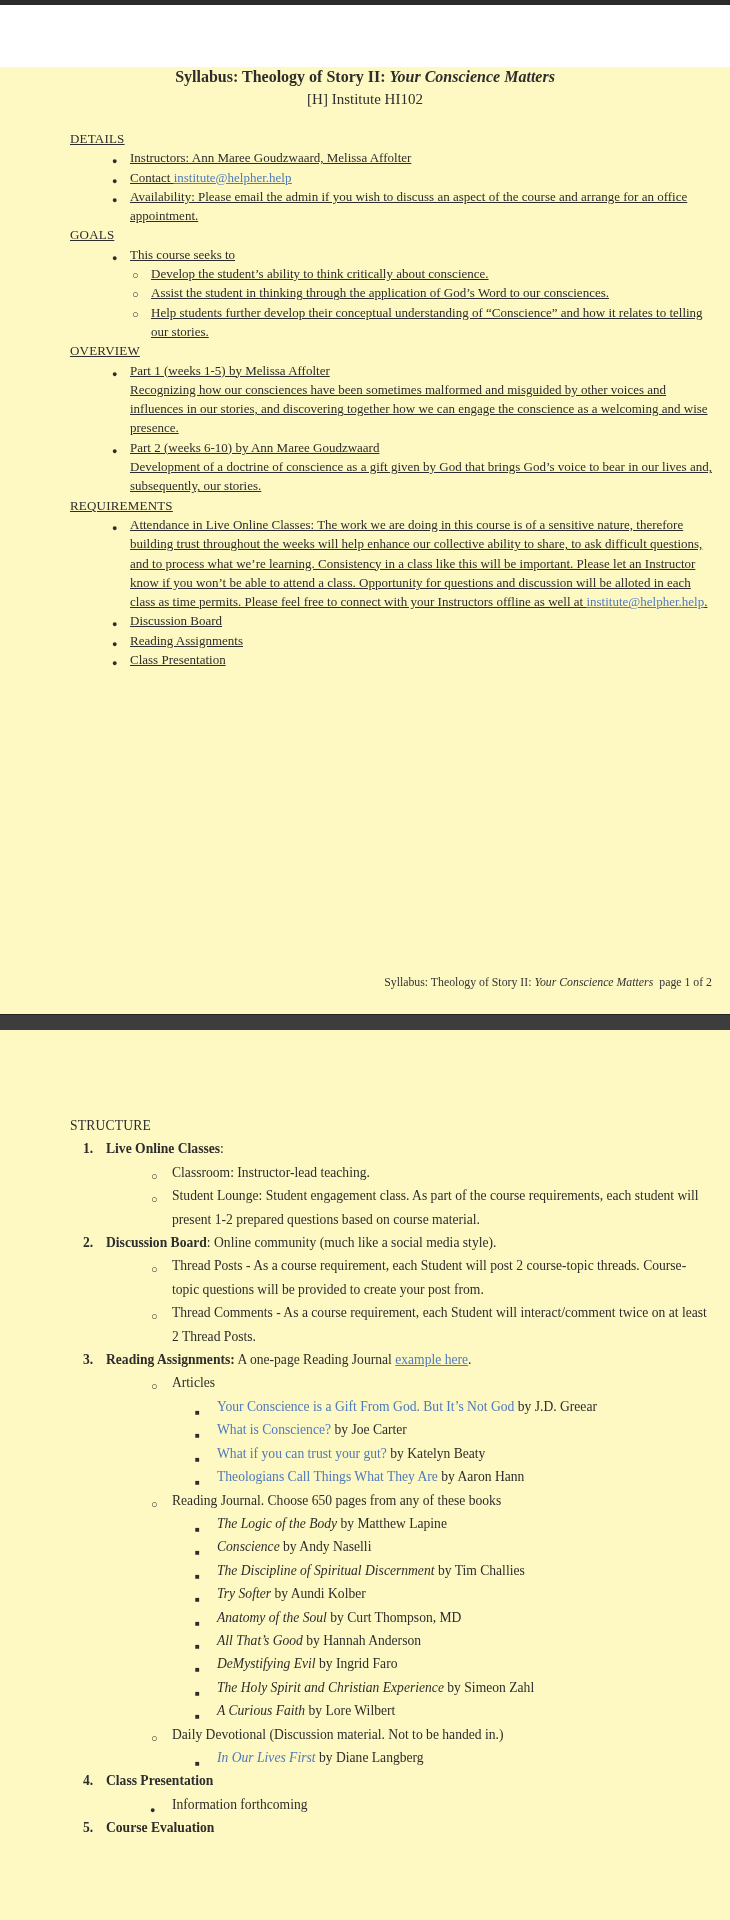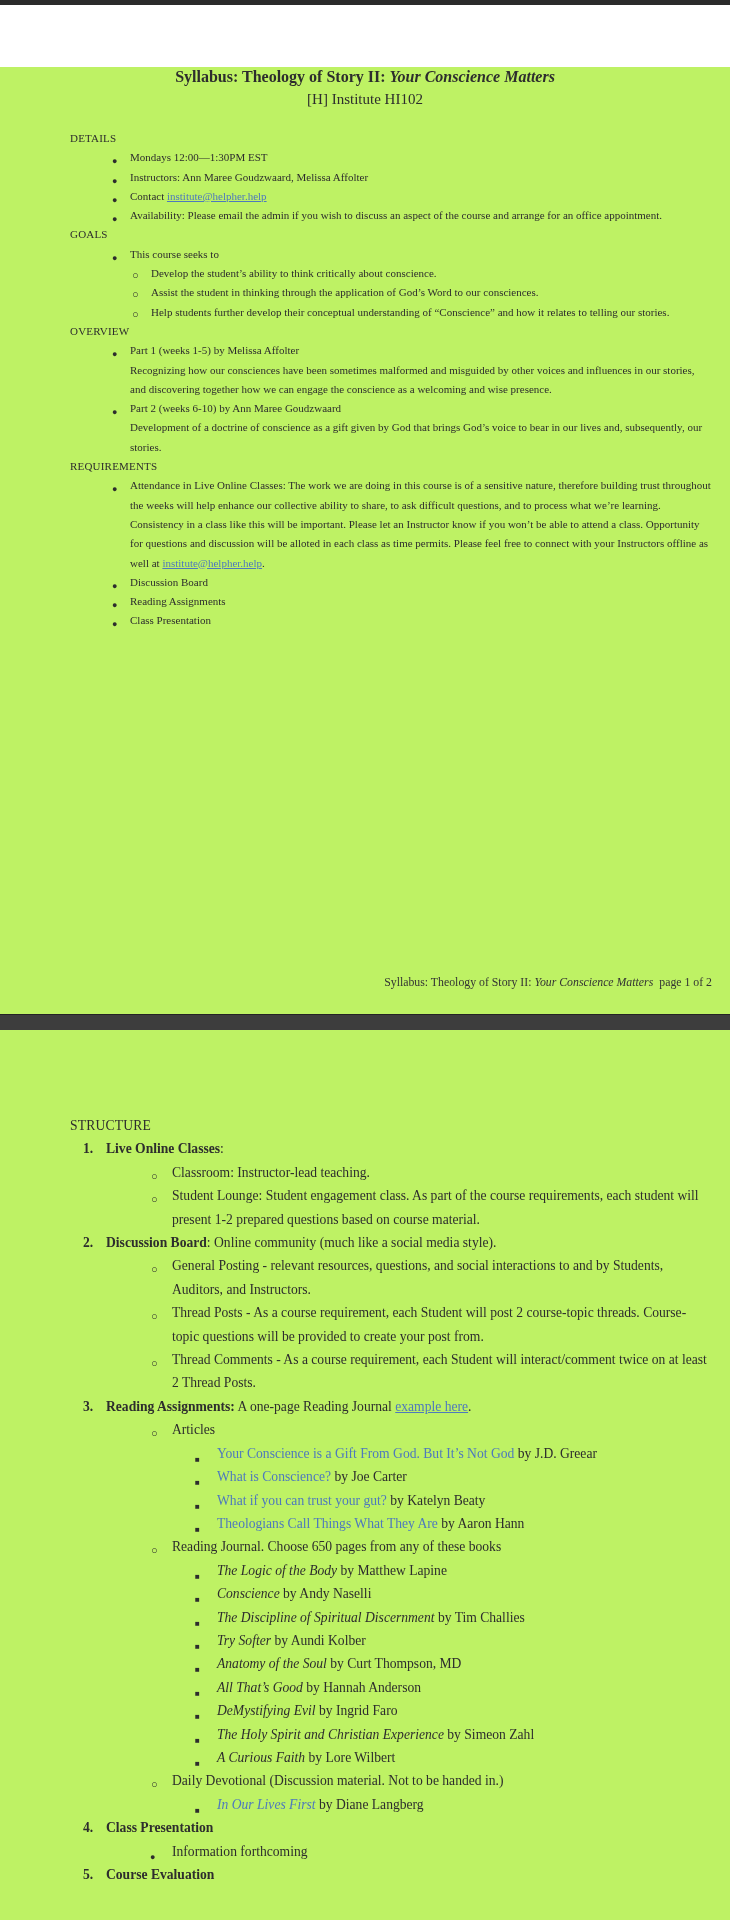--- a/index.html
+++ b/index.html
@@ -1,26 +1,26 @@
 <!DOCTYPE html>
 <html><head>
 <meta charset="utf-8">
 <style>
   html,body{margin:0;padding:0;background:#ffffff;}
   body{width:730px;font-family:"Liberation Serif", serif;color:#2d2d2d;}
   .topbar{height:5px;background:#2b2b2b;}
   .separator{height:16px;background:#3d3d3d;border-top:1px solid #242424;box-sizing:border-box;}
-  .page{background:#bef264;position:relative;box-sizing:border-box;}
+  .page{background:#fef9c3;position:relative;box-sizing:border-box;}
   .page1{height:947px;}
   .page2{height:944px;padding:84px 18px 0 70px;}
   .title{margin-top:62px;text-align:center;font-weight:bold;font-size:16px;line-height:20px;}
   .subtitle{text-align:center;font-size:15px;line-height:24px;}
   .it{font-style:italic;}
   .b{font-weight:bold;}
-  .body1{margin:18px 18px 0 70px;font-size:11px;line-height:19.3px;}
+  .body1{margin:18px 18px 0 70px;font-size:13px;line-height:19.3px;text-decoration:underline;}
   .p2{font-size:13.6px;line-height:23.4px;}
   .h{letter-spacing:0.2px;}
   .li1,.li2,.li3,.lin,.li2b{position:relative;}
   .p1 .li1{padding-left:60px;}
   .p1 .li1::before{content:"●";position:absolute;left:42px;top:4px;font-size:9px;}
   .p1 .li2{padding-left:81px;}
   .p1 .li2::before{content:"○";position:absolute;left:62px;top:2px;font-size:11px;}
   .p2 .lin{padding-left:36px;}
   .p2 .num{position:absolute;left:13px;font-weight:bold;}
   .p2 .li2{padding-left:102px;}
@@ -39,21 +39,20 @@
 <body>
 
 <div class="topbar"></div>
 
 <div class="page page1 p1">
   <div class="title"><span>Syllabus: Theology of Story II: </span><span class="it">Your Conscience Matters</span></div>
   <div class="subtitle">[H] Institute HI102</div>
 
   <div class="body1">
     <div class="h">DETAILS</div>
-    <div class="li1"><span>Mondays 12:00—1:30PM EST</span></div>
     <div class="li1"><span>Instructors: Ann Maree Goudzwaard, Melissa Affolter</span></div>
     <div class="li1"><span>Contact </span><span class="lnk u">institute@helpher.help</span></div>
     <div class="li1"><span>Availability: Please email the admin if you wish to discuss an aspect of the course and arrange for an office appointment.</span></div>
 
     <div class="h">GOALS</div>
     <div class="li1"><span>This course seeks to</span></div>
     <div class="li2"><span>Develop the student’s ability to think critically about conscience.</span></div>
     <div class="li2"><span>Assist the student in thinking through the application of God’s Word to our consciences.</span></div>
     <div class="li2"><span>Help students further develop their conceptual understanding of “Conscience” and how it relates to telling our stories.</span></div>
 
@@ -80,21 +79,20 @@
 <div class="separator"></div>
 
 <div class="page page2 p2">
   <div class="h">STRUCTURE</div>
 
   <div class="lin"><span class="num">1.</span><span class="b">Live Online Classes</span><span>:</span></div>
   <div class="li2"><span>Classroom: Instructor-lead teaching.</span></div>
   <div class="li2"><span>Student Lounge: Student engagement class. As part of the course requirements, each student will present 1-2 prepared questions based on course material.</span></div>
 
   <div class="lin"><span class="num">2.</span><span class="b">Discussion Board</span><span>: Online community (much like a social media style).</span></div>
-  <div class="li2"><span>General Posting - relevant resources, questions, and social interactions to and by Students, Auditors, and Instructors.</span></div>
   <div class="li2"><span>Thread Posts - As a course requirement, each Student will post 2 course-topic threads. Course-topic questions will be provided to create your post from.</span></div>
   <div class="li2"><span>Thread Comments - As a course requirement, each Student will interact/comment twice on at least 2 Thread Posts.</span></div>
 
   <div class="lin"><span class="num">3.</span><span class="b">Reading Assignments:</span><span> A one-page Reading Journal </span><span class="lnk u">example here</span><span>.</span></div>
 
   <div class="li2"><span>Articles</span></div>
   <div class="li3"><span class="lnk">Your Conscience is a Gift From God. But It’s Not God</span><span> by J.D. Greear</span></div>
   <div class="li3"><span class="lnk">What is Conscience?</span><span> by Joe Carter</span></div>
   <div class="li3"><span class="lnk">What if you can trust your gut?</span><span> by Katelyn Beaty</span></div>
   <div class="li3"><span class="lnk">Theologians Call Things What They Are</span><span> by Aaron Hann</span></div>

